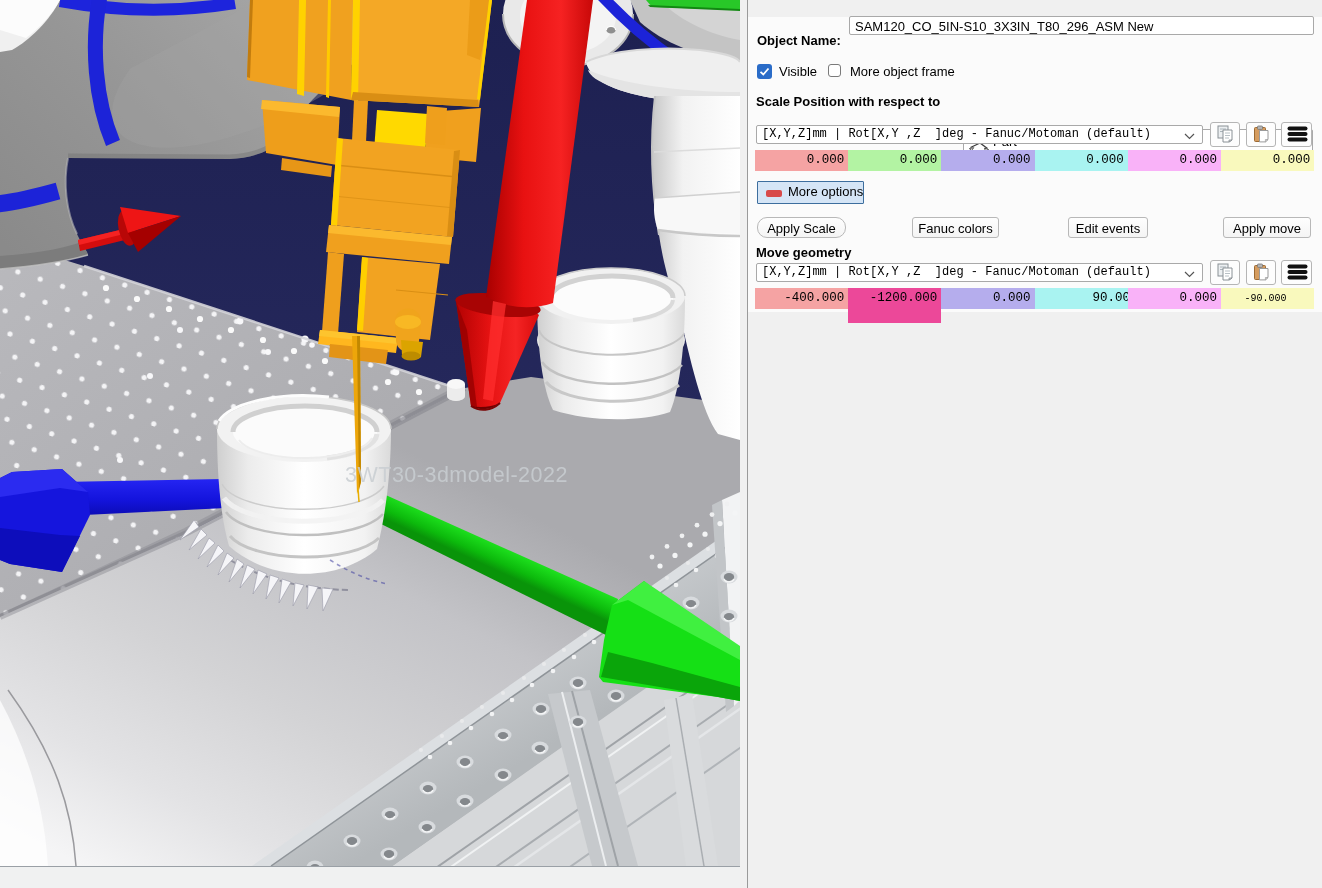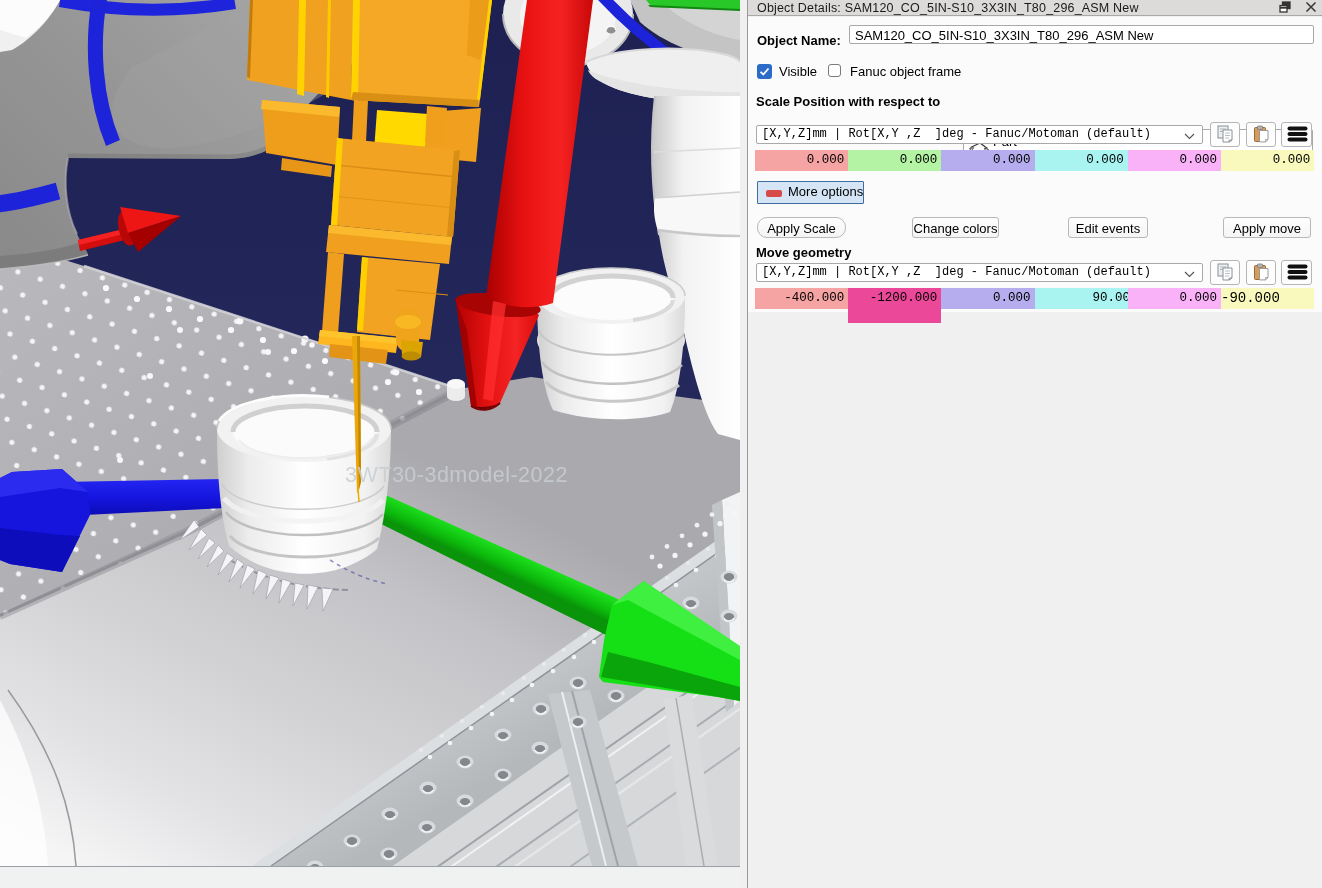--- a/index.html
+++ b/index.html
@@ -372,46 +372,30 @@
 <path d="M456,301 L471,406 L477,407 L467,330 Z" fill="#940000" opacity="0.75"></path>
 <path d="M471,406 C480,411 492,410 500,403 C492,407 480,408 471,406 Z" fill="#6f0000"></path>
 <path d="M471,406 C480,412 491,411 500,403" fill="none" stroke="#7a0404" stroke-width="2"></path>
 <text x="345" y="482" font-family="Liberation Sans, sans-serif" font-size="21.5" fill="#c9ced2" opacity="0.85" letter-spacing="0.5">3WT30-3dmodel-2022</text>
 </svg>
   </div>
 <div style="position:absolute;left:0;top:866px;width:740px;height:22px;background:#f0f1f1;border-top:1px solid #9aa0a6;"></div>
 
 <div style="position:absolute;left:740px;top:0;width:582px;height:888px;background:#f0f0f0;">
   <div style="position:absolute;left:7px;top:0;width:1px;height:888px;background:#9a9a9a;"></div>
-  <div style="position:absolute;left:8px;top:0;width:574px;height:16px;background:#dcdbd9;border-bottom:1px solid #a8a8a8;">
-    <div style="position:absolute;left:9px;top:1px;font-size:12.5px;letter-spacing:0.18px;color:#1a1a1a;white-space:nowrap;">Object Details: SAM120_CO_5IN-S10_3X3IN_T80_296_ASM New</div>
-    <svg style="position:absolute;left:531px;top:1px;" width="12" height="12" viewBox="0 0 12 12">
-        <g fill="none" stroke="#333" stroke-width="1.3">
-          <rect x="3.5" y="1" width="7.5" height="6.5" fill="#333"></rect>
-          <rect x="1" y="4.5" width="7" height="6.5" fill="#fff"></rect>
-          <line x1="1" y1="6.7" x2="8" y2="6.7" stroke-width="2"></line>
-        </g>
-      </svg>
-    <svg style="position:absolute;left:557px;top:1px;" width="12" height="12" viewBox="0 0 12 12">
-        <g stroke="#3a3a3a" stroke-width="1.6">
-          <line x1="1.5" y1="1.5" x2="10.5" y2="10.5"></line>
-          <line x1="10.5" y1="1.5" x2="1.5" y2="10.5"></line>
-        </g>
-      </svg>
-  </div>
   <div style="position:absolute;left:8px;top:17px;width:574px;height:295px;background:#fbfbfb;"></div>
   <div style="position:absolute;left:17px;top:33px;font-size:13px;font-weight:bold;">Object Name:</div>
-  <div style="position:absolute;left:109px;top:25px;width:465px;height:19px;background:#fff;border:1px solid #a9a9a9;border-radius:2px;font-size:13px;padding-left:5px;line-height:19px;white-space:nowrap;">SAM120_CO_5IN-S10_3X3IN_T80_296_ASM New</div>
+  <div style="position:absolute;left:109px;top:16px;width:465px;height:19px;background:#fff;border:1px solid #a9a9a9;border-radius:2px;font-size:13px;padding-left:5px;line-height:19px;white-space:nowrap;">SAM120_CO_5IN-S10_3X3IN_T80_296_ASM New</div>
   <div style="position:absolute;left:17px;top:64px;width:15px;height:15px;background:#2a6cc8;border-radius:3px;">
     <svg width="15" height="15" viewBox="0 0 15 15">
         <path d="M3.5 7.8 L6.3 10.5 L11.5 4.5" fill="none" stroke="#fff" stroke-width="1.8"></path>
       </svg></div>
   <div style="position:absolute;left:39px;top:64px;font-size:13px;">Visible</div>
   <div style="position:absolute;left:88px;top:64px;width:13px;height:13px;background:#fff;border:1px solid #7a7a7a;border-radius:3px;"></div>
-  <div style="position:absolute;left:110px;top:64px;font-size:13px;">Fanuc object frame</div>
+  <div style="position:absolute;left:110px;top:64px;font-size:13px;">More object frame</div>
   <div style="position:absolute;left:16px;top:94px;font-size:13px;font-weight:bold;">Scale Position with respect to</div>
   <div style="position:absolute;left:223px;top:88px;width:350px;height:24px;background:#fff;border:1px solid #a9a9a9;border-radius:2px;margin-top:41px;">
     <svg style="position:absolute;left:3px;top:2px;" width="24" height="21" viewBox="0 0 24 21">
         <g stroke="#3a3a3a" stroke-width="1.3" fill="none">
           <line x1="13" y1="11" x2="13" y2="2.5"></line>
           <line x1="13" y1="11" x2="3.5" y2="15.5"></line>
           <line x1="13" y1="11" x2="20.5" y2="16.5"></line>
           <path d="M13 1.5 l-1.8 3.5 h3.6 z" fill="#3a3a3a" stroke="none"></path>
           <path d="M2.5 16.5 l4.2 -0.8 l-2.4 3 z" fill="#fff" stroke-width="0.9"></path>
           <path d="M21.5 17.5 l-4 -1.3 l1.2 3.4 z" fill="#fff" stroke-width="0.9"></path>
@@ -468,21 +452,21 @@
       <div style="position:absolute;left:186.4px;top:0;width:93.2px;height:21px;background:#b5aded;font-family:'Liberation Mono',monospace;font-size:12.5px;line-height:21px;text-align:right;box-sizing:border-box;padding-right:4px;">0.000</div>
       <div style="position:absolute;left:279.6px;top:0;width:93.2px;height:21px;background:#a9f3f1;font-family:'Liberation Mono',monospace;font-size:12.5px;line-height:21px;text-align:right;box-sizing:border-box;padding-right:4px;">0.000</div>
       <div style="position:absolute;left:372.8px;top:0;width:93.2px;height:21px;background:#f9b2f8;font-family:'Liberation Mono',monospace;font-size:12.5px;line-height:21px;text-align:right;box-sizing:border-box;padding-right:4px;">0.000</div>
       <div style="position:absolute;left:466.0px;top:0;width:93.2px;height:21px;background:#f9f9bd;font-family:'Liberation Mono',monospace;font-size:12.5px;line-height:21px;text-align:right;box-sizing:border-box;padding-right:4px;">0.000</div>
     </div>
   <div style="position:absolute;left:17px;top:181px;width:107px;height:23px;background:#d5e5f6;border:1px solid #3d6e9e;border-radius:1px;">
     <div style="position:absolute;left:8px;top:8px;width:16px;height:7px;background:#d84a4a;border-radius:2px;"></div>
     <div style="position:absolute;left:30px;top:2px;font-size:13px;white-space:nowrap;">More options</div>
   </div>
   <div style="position:absolute;left:17px;top:217px;width:89px;height:21px;background:linear-gradient(#fefefe,#f4f4f4);border:1px solid #b8b8b8;border-radius:10px;text-align:center;font-size:13px;line-height:21px;">Apply Scale</div>
-  <div style="position:absolute;left:172px;top:217px;width:87px;height:21px;background:linear-gradient(#fefefe,#f4f4f4);border:1px solid #b8b8b8;border-radius:3px;text-align:center;font-size:13px;line-height:21px;">Change colors</div>
+  <div style="position:absolute;left:172px;top:217px;width:87px;height:21px;background:linear-gradient(#fefefe,#f4f4f4);border:1px solid #b8b8b8;border-radius:3px;text-align:center;font-size:13px;line-height:21px;">Fanuc colors</div>
   <div style="position:absolute;left:328px;top:217px;width:80px;height:21px;background:linear-gradient(#fefefe,#f4f4f4);border:1px solid #b8b8b8;border-radius:3px;text-align:center;font-size:13px;line-height:21px;">Edit events</div>
   <div style="position:absolute;left:483px;top:217px;width:88px;height:21px;background:linear-gradient(#fefefe,#f4f4f4);border:1px solid #b8b8b8;border-radius:3px;text-align:center;font-size:13px;line-height:21px;font-weight:normal;">Apply move</div>
   <div style="position:absolute;left:16px;top:245px;font-size:13px;font-weight:bold;">Move geometry</div>
   <div style="position:absolute;left:16px;top:263px;width:447px;height:19px;background:#fff;border:1px solid #a9a9a9;border-radius:2px;">
     <div style="position:absolute;left:5px;top:1px;font-family:'Liberation Mono',monospace;font-size:12px;white-space:pre;">[X,Y,Z]mm | Rot[X,Y ,Z  ]deg - Fanuc/Motoman (default)</div>
     <svg style="position:absolute;right:7px;top:7px;" width="11" height="7" viewBox="0 0 11 7">
         <path d="M1 1 L5.5 5.5 L10 1" fill="none" stroke="#555" stroke-width="1.2"></path>
       </svg>
   </div>
   <div style="position:absolute;left:470px;top:260px;width:30px;height:25px;background:#fdfdfd;border:1px solid #b5b5b5;border-radius:3px;">
@@ -517,14 +501,14 @@
           <rect x="0.5" y="11.5" width="20" height="4" rx="2"></rect>
         </g>
       </svg>
   </div>
   <div style="position:absolute;left:15px;top:288px;height:21px;">
       <div style="position:absolute;left:0px;top:0;width:93.2px;height:21px;background:#f5a3a3;font-family:'Liberation Mono',monospace;font-size:12.5px;line-height:21px;text-align:right;box-sizing:border-box;padding-right:4px;">-400.000</div>
       <div style="position:absolute;left:93.2px;top:0;width:93.2px;height:35px;background:#ec4899;font-family:'Liberation Mono',monospace;font-size:12.5px;line-height:21px;text-align:right;box-sizing:border-box;padding-right:4px;">-1200.000</div>
       <div style="position:absolute;left:186.4px;top:0;width:93.2px;height:21px;background:#b5aded;font-family:'Liberation Mono',monospace;font-size:12.5px;line-height:21px;text-align:right;box-sizing:border-box;padding-right:4px;">0.000</div>
       <div style="position:absolute;left:279.6px;top:0;width:107px;height:21px;background:#a9f3f1;font-family:'Liberation Mono',monospace;font-size:12.5px;line-height:21px;text-align:right;box-sizing:border-box;padding-right:4px;">90.000</div>
       <div style="position:absolute;left:372.8px;top:0;width:93.2px;height:21px;background:#f9b2f8;font-family:'Liberation Mono',monospace;font-size:12.5px;line-height:21px;text-align:right;box-sizing:border-box;padding-right:4px;">0.000</div>
-      <div style="position:absolute;left:466.0px;top:0;width:93.2px;height:21px;background:#f9f9bd;font-family:'Liberation Mono',monospace;font-size:14px;line-height:21px;text-align:left;box-sizing:border-box;padding-right:4px;">-90.000</div>
+      <div style="position:absolute;left:466.0px;top:0;width:93.2px;height:21px;background:#f9f9bd;font-family:'Liberation Mono',monospace;font-size:10px;line-height:21px;text-align:center;box-sizing:border-box;padding-right:4px;">-90.000</div>
     </div>
 </div>
 </body></html>

